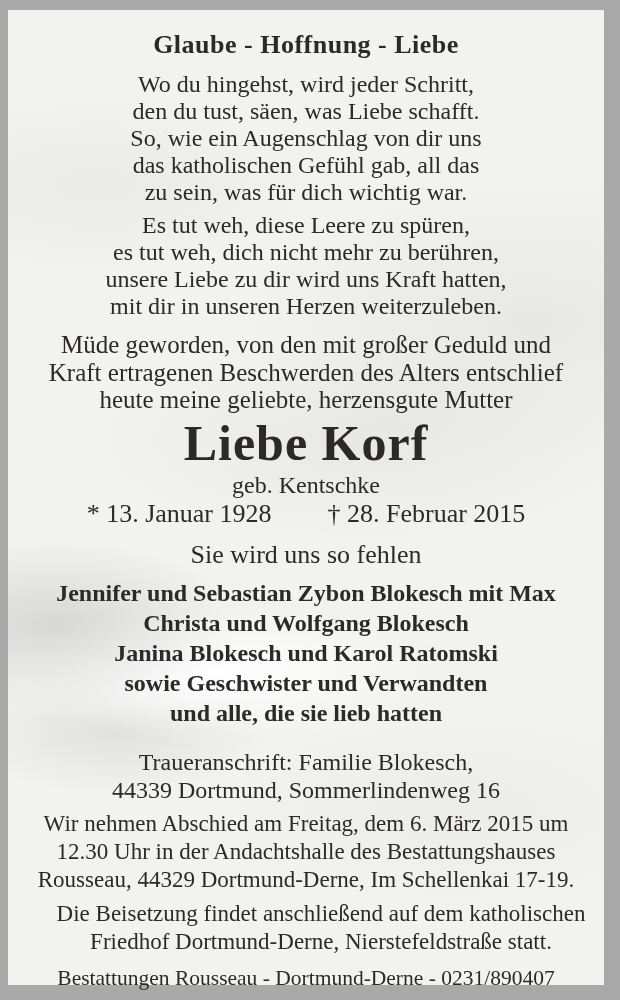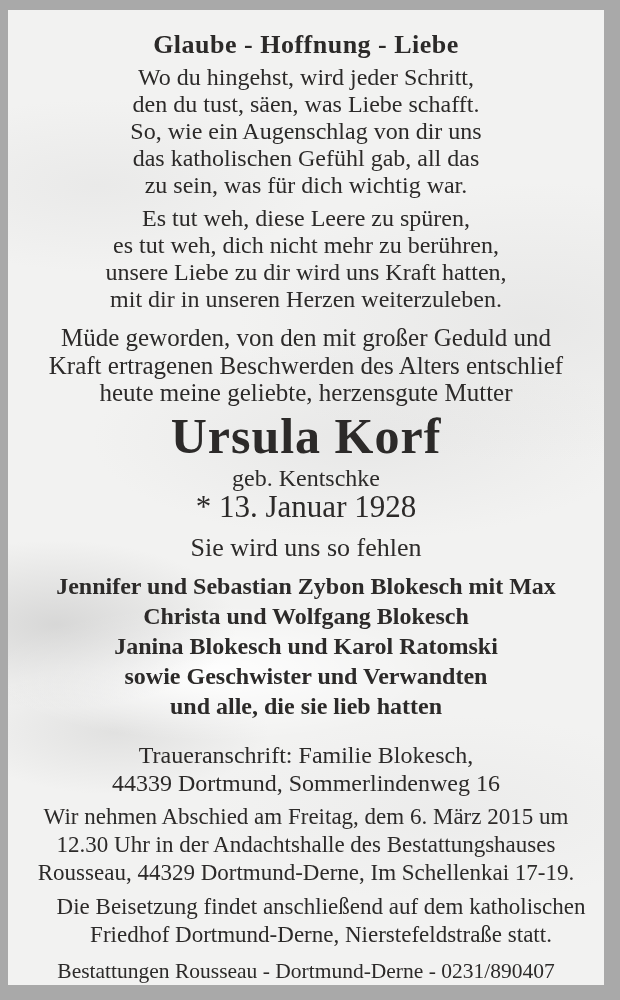--- a/index.html
+++ b/index.html
@@ -39,40 +39,40 @@
     margin-top: 20px;
     font-size: 26px;
     line-height: 30px;
     font-weight: bold;
     letter-spacing: 0.5px;
   }
   .poem {
     font-size: 24px;
     line-height: 27px;
   }
-  .poem-1 { margin-top: 4px; }
+  .poem-1 { margin-top: 11px; }
   .poem-2 { margin-top: 6px; }
   .announcement {
     margin-top: 11px;
     font-size: 25px;
     line-height: 27.5px;
   }
   .name {
     margin-top: 1px;
     font-size: 50px;
     line-height: 57px;
     font-weight: bold;
     letter-spacing: 1px;
   }
   .maiden {
     font-size: 24px;
     line-height: 27px;
   }
   .dates {
-    font-size: 31px;
+    font-size: 26px;
     line-height: 29px;
     display: flex;
     justify-content: center;
     gap: 56px;
   }
   .missing {
     margin-top: 12px;
     font-size: 26px;
     line-height: 30px;
   }
@@ -125,25 +125,26 @@
     <div class="line">unsere Liebe zu dir wird uns Kraft hatten,</div>
     <div class="line">mit dir in unseren Herzen weiterzuleben.</div>
   </div>
 
   <div class="announcement">
     <div class="line">Müde geworden, von den mit großer Geduld und</div>
     <div class="line">Kraft ertragenen Beschwerden des Alters entschlief</div>
     <div class="line">heute meine geliebte, herzensgute Mutter</div>
   </div>
 
-  <div class="name line">Ursula Korf</div>
+  <div class="name line">Liebe Korf</div>
   <div class="maiden line">geb. Kentschke</div>
 
   <div class="dates">
     <span class="line">* 13. Januar 1928</span>
+    <span class="line">† 28. Februar 2015</span>
   </div>
 
   <div class="missing line">Sie wird uns so fehlen</div>
 
   <div class="mourners">
     <div class="line">Jennifer und Sebastian Zybon Blokesch mit Max</div>
     <div class="line">Christa und Wolfgang Blokesch</div>
     <div class="line">Janina Blokesch und Karol Ratomski</div>
     <div class="line">sowie Geschwister und Verwandten</div>
     <div class="line">und alle, die sie lieb hatten</div>

